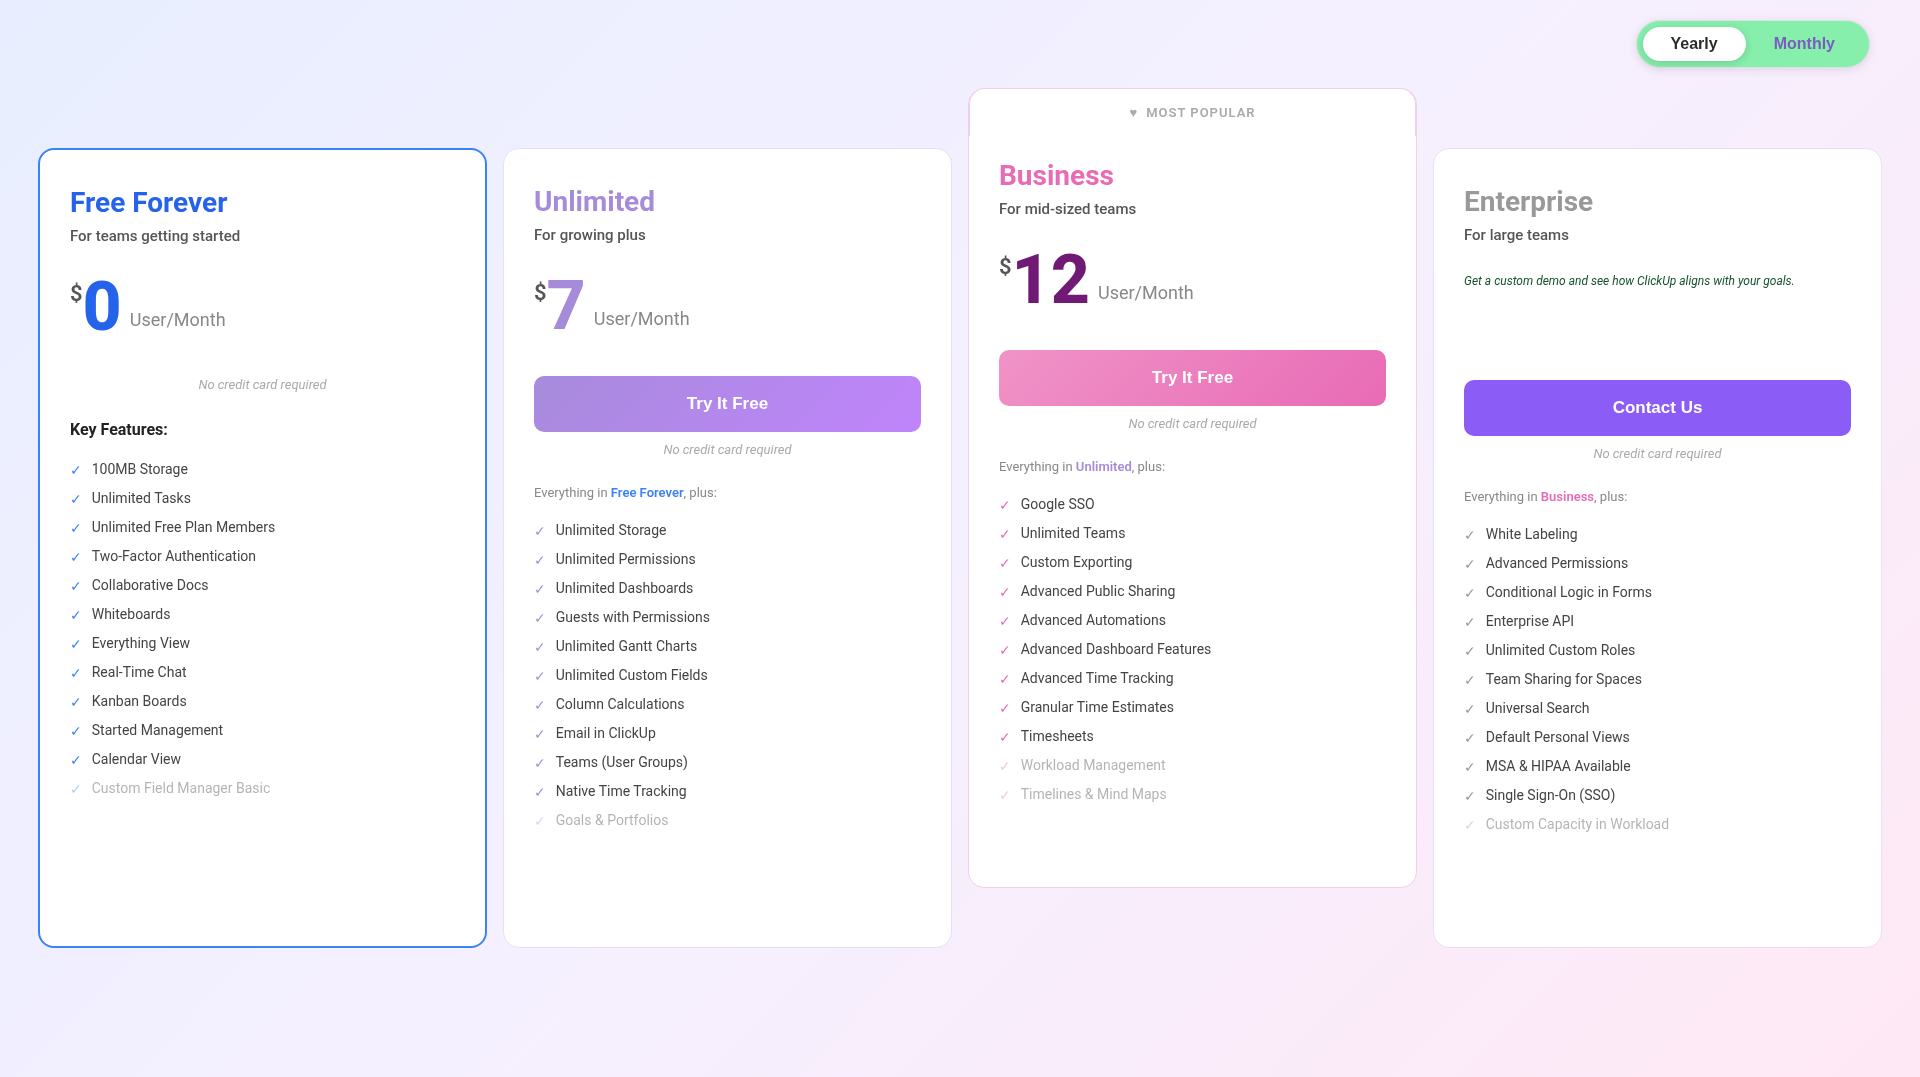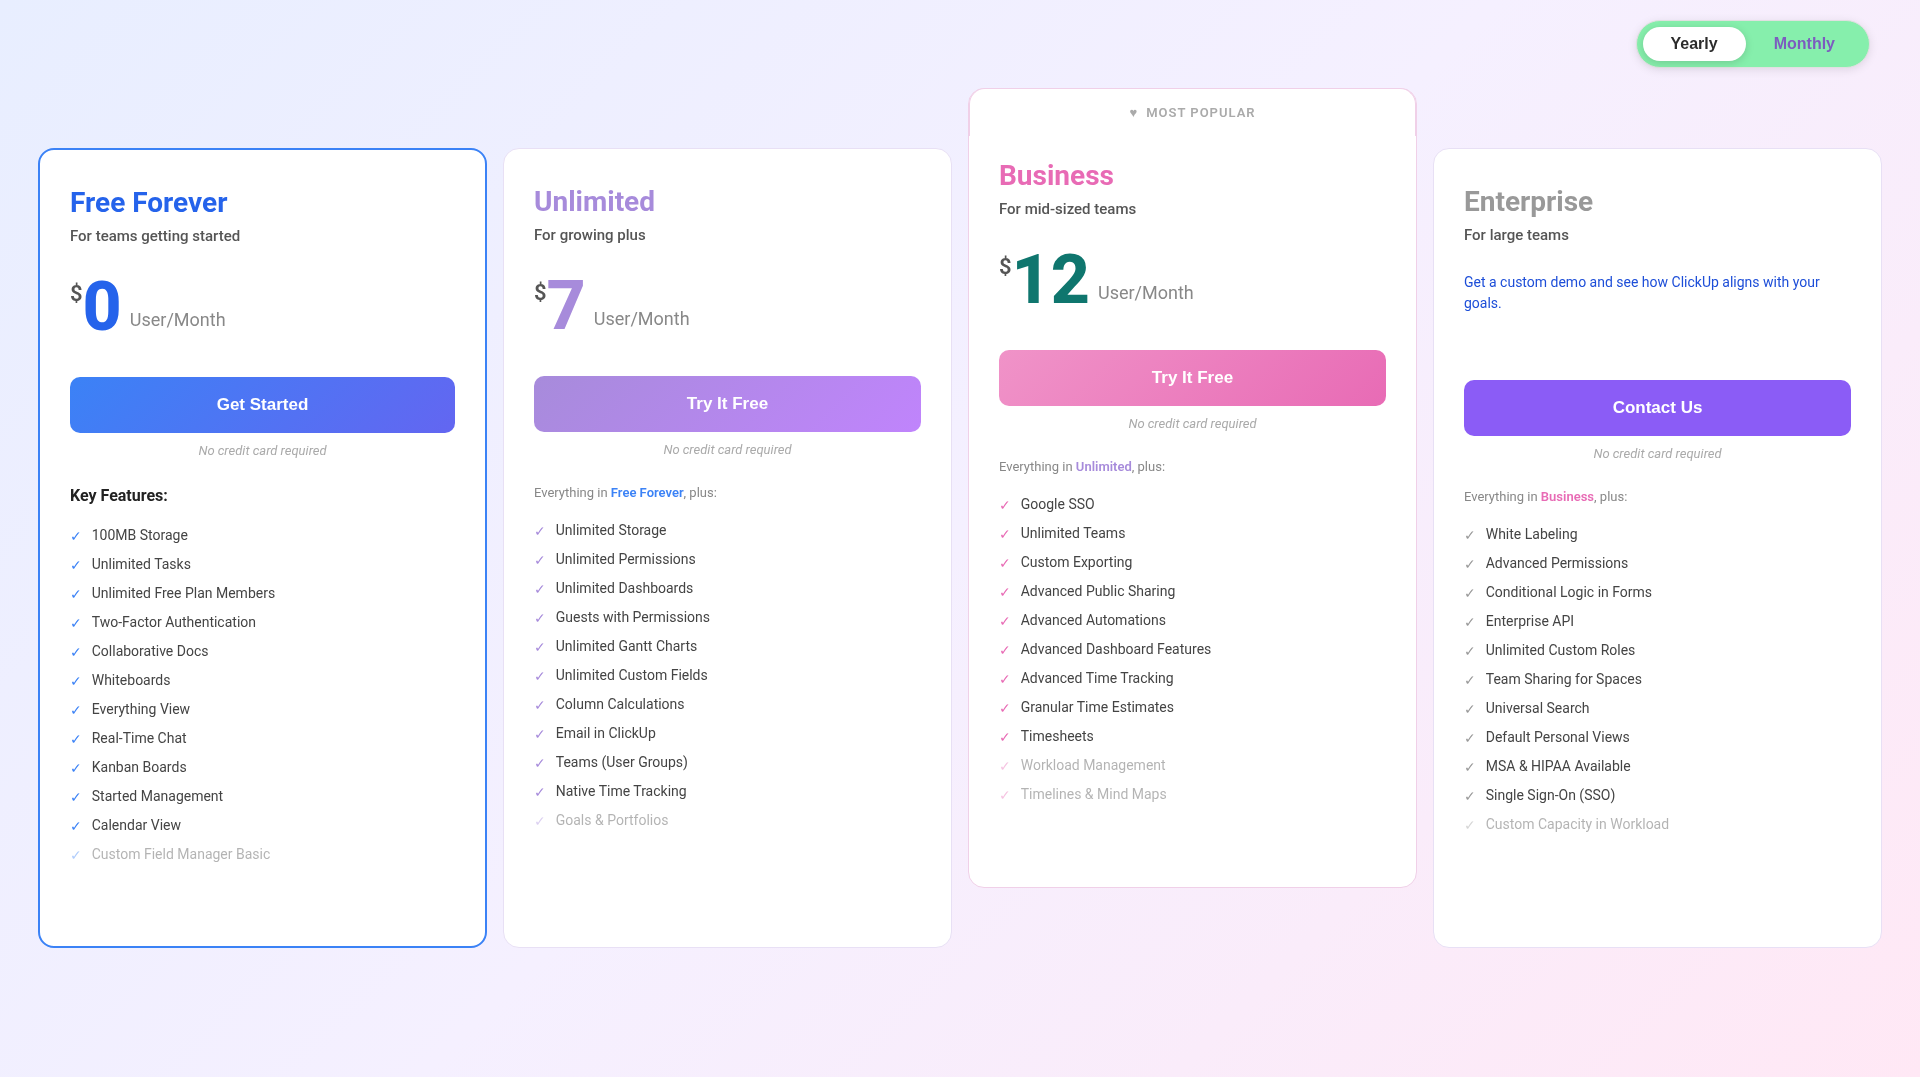--- a/index.html
+++ b/index.html
@@ -148,35 +148,36 @@
     }
 
     .price-number {
       font-size: 68px;
       font-weight: 800;
       line-height: 1;
     }
 
     .price-number.free { color: #2563eb; }
     .price-number.unlimited { color: #a78bdb; }
-    .price-number.business { color: #0f766e; }
+    .price-number.business { color: #701a75; }
 
     .price-unit {
       font-size: 18px;
       color: #888;
       margin-left: 8px;
       margin-top: 36px;
     }
 
     .enterprise-custom {
-      font-size: 14px;
-      color: #1d4ed8;
+      font-size: 12px;
+      color: #14532d;
       line-height: 1.5;
       margin-bottom: 28px;
       min-height: 80px;
+      font-style: italic;
     }
 
     .cta-button {
       width: 100%;
       padding: 18px;
       border-radius: 10px;
       border: none;
       font-size: 17px;
       font-weight: 600;
       cursor: pointer;
@@ -272,21 +273,20 @@
 
   <div class="plan-card free">
     <div class="plan-name free">Free Forever</div>
     <div class="plan-description">For teams getting started</div>
     <div class="price-container">
       <span class="price-dollar">$</span>
       <span class="price-number free">0</span>
       <span class="price-unit">User/Month</span>
     </div>
     <div style="height:28px;"></div>
-    <button class="cta-button free">Get Started</button>
     <div class="no-credit">No credit card required</div>
     <div class="features-header">Key Features:</div>
     <ul class="feature-list">
       <li class="feature-item">
           <span class="check-icon free">✓</span>
           <span>100MB Storage</span>
         </li>
       <li class="feature-item">
           <span class="check-icon free">✓</span>
           <span>Unlimited Tasks</span>

